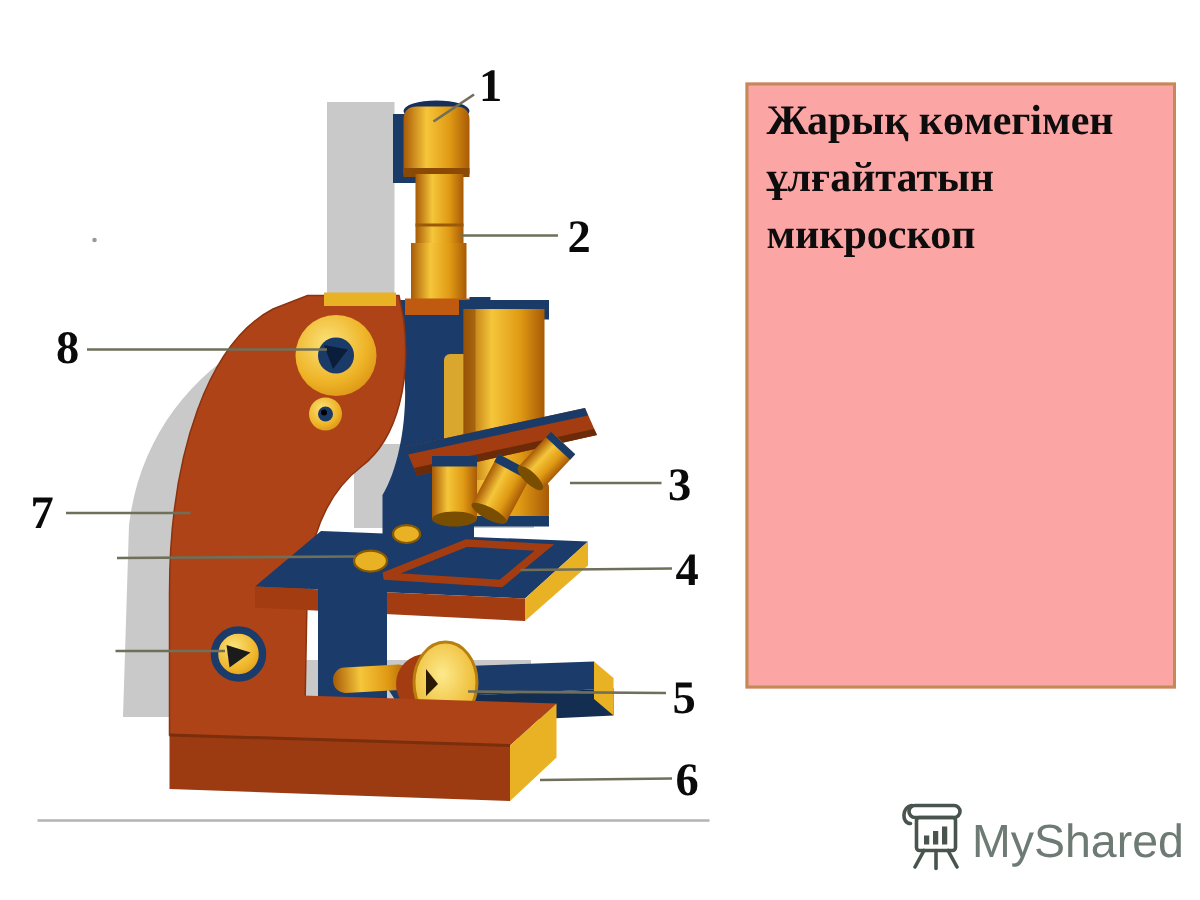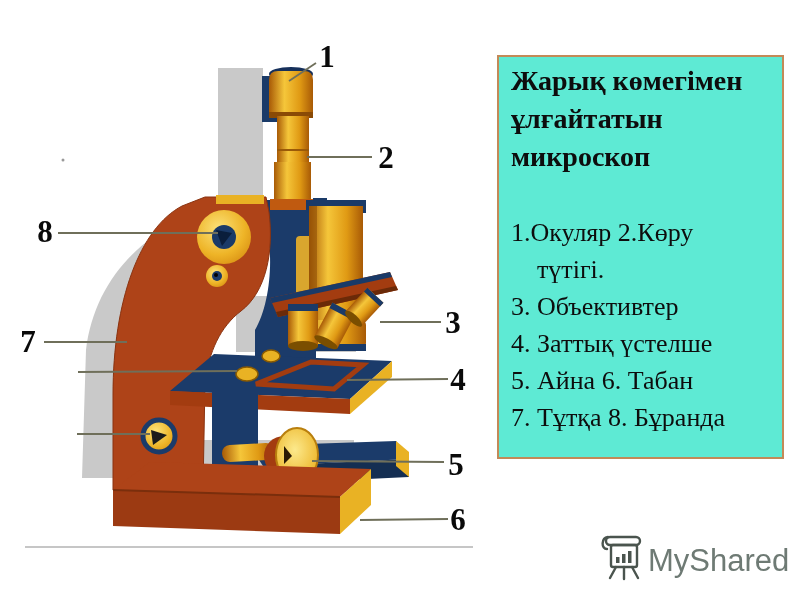--- a/index.html
+++ b/index.html
@@ -7,21 +7,21 @@
     width:800px;height:600px;position:relative;background:#ffffff;
     font-family:"Liberation Serif", serif;overflow:hidden;
   }
   .diagram-svg{position:absolute;left:0;top:0;}
   .num{
     font-family:"Liberation Serif", serif;
     font-weight:bold;font-size:31px;fill:#0a0a0a;text-anchor:middle;
   }
   .caption-panel{
     position:absolute;left:497px;top:55px;width:287px;height:404px;
-    box-sizing:border-box;border:2px solid #c38a58;background:#5eead4;
+    box-sizing:border-box;border:2px solid #c38a58;background:#fca5a5;
     padding:5px 12px;color:#0d0d0d;
   }
   .panel-title{
     font-weight:bold;font-size:28px;line-height:38px;
     margin:0 0 38px 0;
   }
   .panel-line{
     font-size:26px;line-height:37px;white-space:pre-wrap;
   }
   .watermark{position:absolute;left:598px;top:528px;width:190px;height:56px;}
@@ -179,28 +179,20 @@
     <text class="num" x="45" y="242">8</text>
   </g>
 
   <circle cx="63" cy="160" r="1.5" fill="#999999"></circle>
 
   <line x1="25" y1="547" x2="473" y2="547" stroke="#b3b3b3" stroke-width="1.6"></line>
 </svg>
 
 <div class="caption-panel">
   <div class="panel-title">Жарық көмегімен ұлғайтатын микроскоп</div>
-  <div>
-    <div class="panel-line">1.Окуляр 2.Көру</div>
-    <div class="panel-line">    түтігі.</div>
-    <div class="panel-line">3. Объективтер</div>
-    <div class="panel-line">4. Заттық үстелше</div>
-    <div class="panel-line">5. Айна 6. Табан</div>
-    <div class="panel-line">7. Тұтқа 8. Бұранда</div>
-  </div>
 </div>
 
 <svg class="watermark" viewBox="0 0 190 56">
   <g stroke="#4a544e" stroke-width="2.4" fill="none" stroke-linecap="round" stroke-linejoin="round">
     <path d="M 10,9 C 3,10 3,21 9,21"></path>
     <rect x="8" y="9" width="34" height="8" rx="4"></rect>
     <rect x="13" y="17" width="26" height="22" rx="2"></rect>
     <path d="M 18,39 L 12,50"></path>
     <path d="M 26,39 L 26,51"></path>
     <path d="M 34,39 L 40,50"></path>

